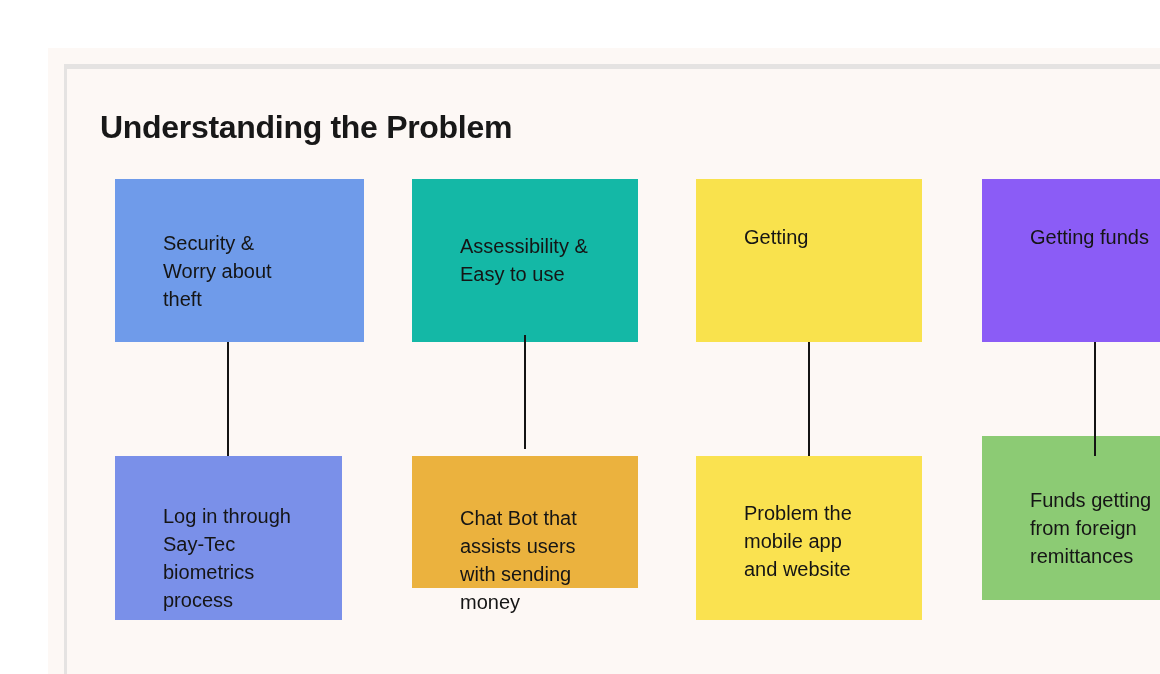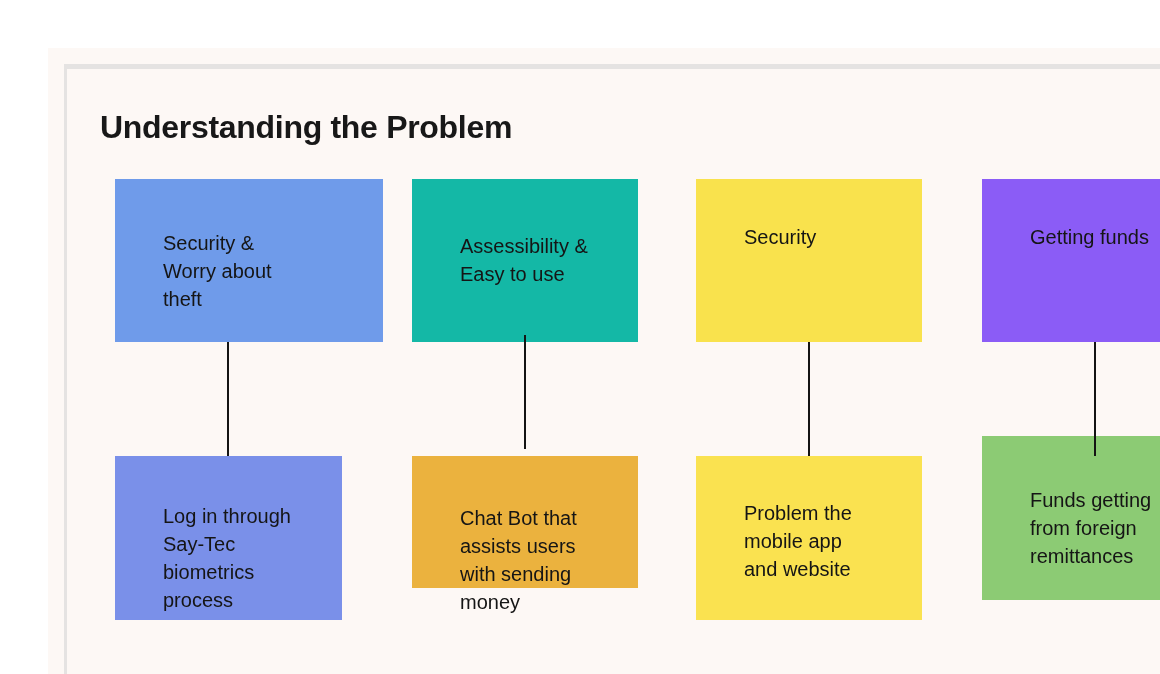--- a/index.html
+++ b/index.html
@@ -54,33 +54,33 @@
   <div class="frame-left" style="background-color: rgb(229, 227, 226);"></div>
   <div class="frame-right"></div>
 
   <h1 class="title" style="color: rgb(24, 24, 24);">Understanding the Problem</h1>
 
   <div class="connector" style="left: 163px; top: 278px; height: 114px; background-color: rgb(20, 20, 20);"></div>
   <div class="connector" style="left: 460px; top: 271px; height: 114px; background-color: rgb(20, 20, 20);"></div>
   <div class="connector" style="left: 744px; top: 278px; height: 114px; background-color: rgb(20, 20, 20);"></div>
   <div class="connector" style="left: 1030px; top: 278px; height: 114px; background-color: rgb(20, 20, 20);"></div>
 
-  <div class="note" style="left: 51px; top: 115px; width: 268px; height: 163px; background-color: rgb(111, 155, 234);">
+  <div class="note" style="left: 51px; top: 115px; width: 249px; height: 163px; background-color: rgb(111, 155, 234);">
     <div class="note-text" style="color: rgb(21, 21, 21);">Security &amp;
 Worry about
 theft</div>
   </div>
 
   <div class="note" style="left: 348px; top: 115px; width: 226px; height: 163px; background-color: #14b8a6;">
     <div class="note-text" style="padding-top: 37px; color: rgb(21, 21, 21);">Assessibility &amp;
 Easy to use</div>
   </div>
 
   <div class="note" style="left: 632px; top: 115px; width: 226px; height: 163px; background-color: rgb(249, 226, 77);">
-    <div class="note-text" style="padding-top: 28px; color: rgb(21, 21, 21);">Security</div>
+    <div class="note-text" style="padding-top: 28px; color: rgb(21, 21, 21);">Getting</div>
   </div>
 
   <div class="note" style="left: 918px; top: 115px; width: 226px; height: 163px; background-color: #8b5cf6;">
     <div class="note-text" style="padding-top: 28px; color: rgb(21, 21, 21);">Getting funds</div>
   </div>
 
   <div class="note" style="left: 51px; top: 392px; width: 227px; height: 164px; background-color: rgb(122, 144, 233);">
     <div class="note-text" style="padding-top: 30px; color: rgb(21, 21, 21);">Log in through
 Say-Tec
 biometrics

